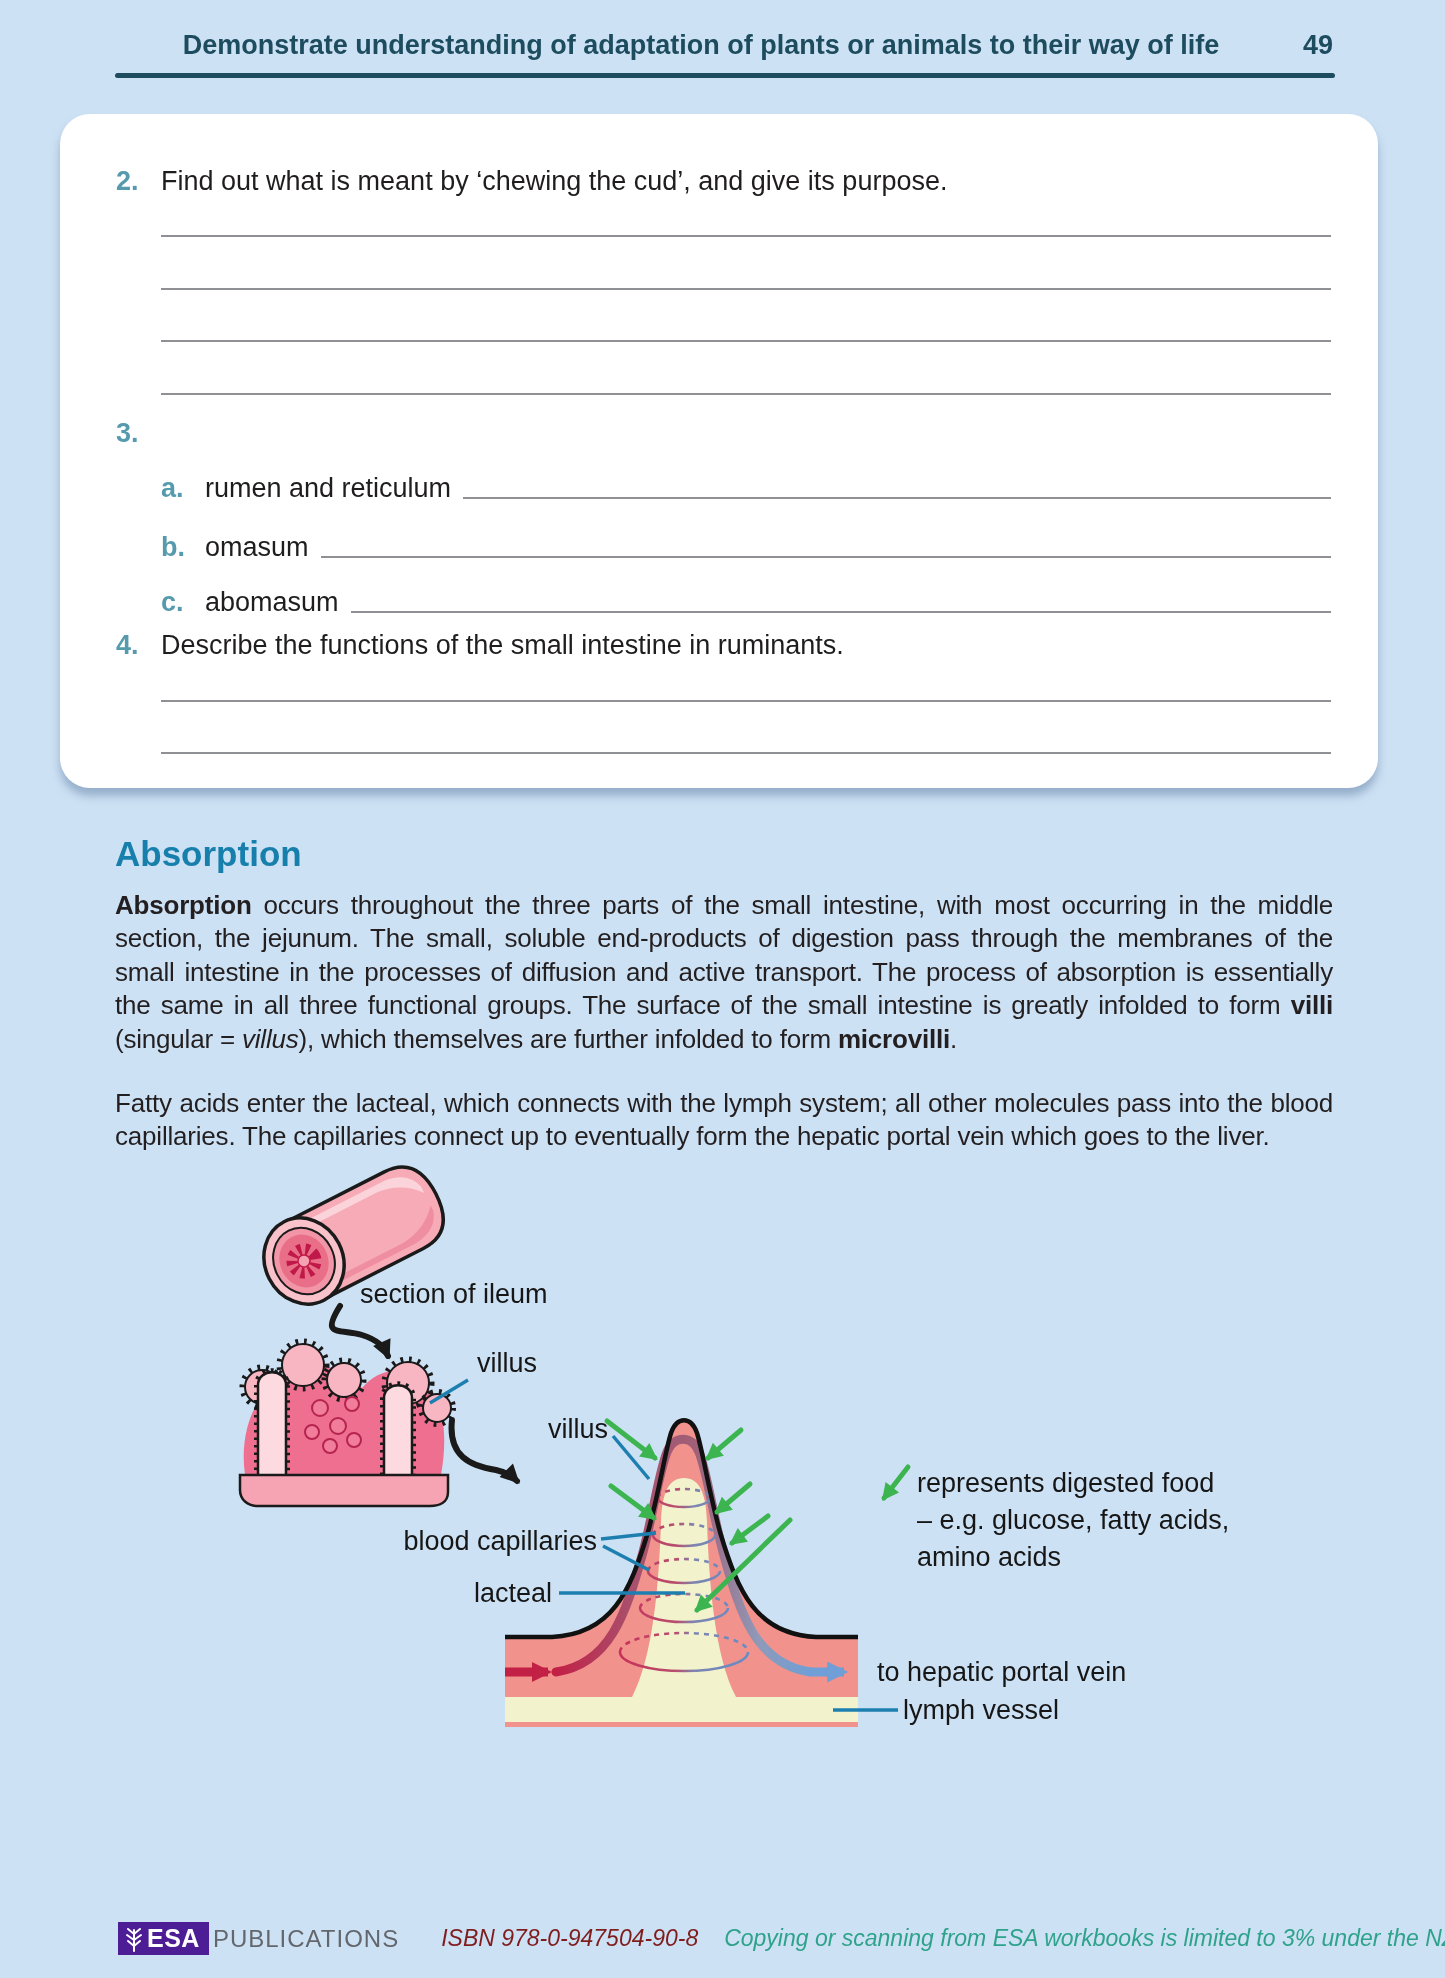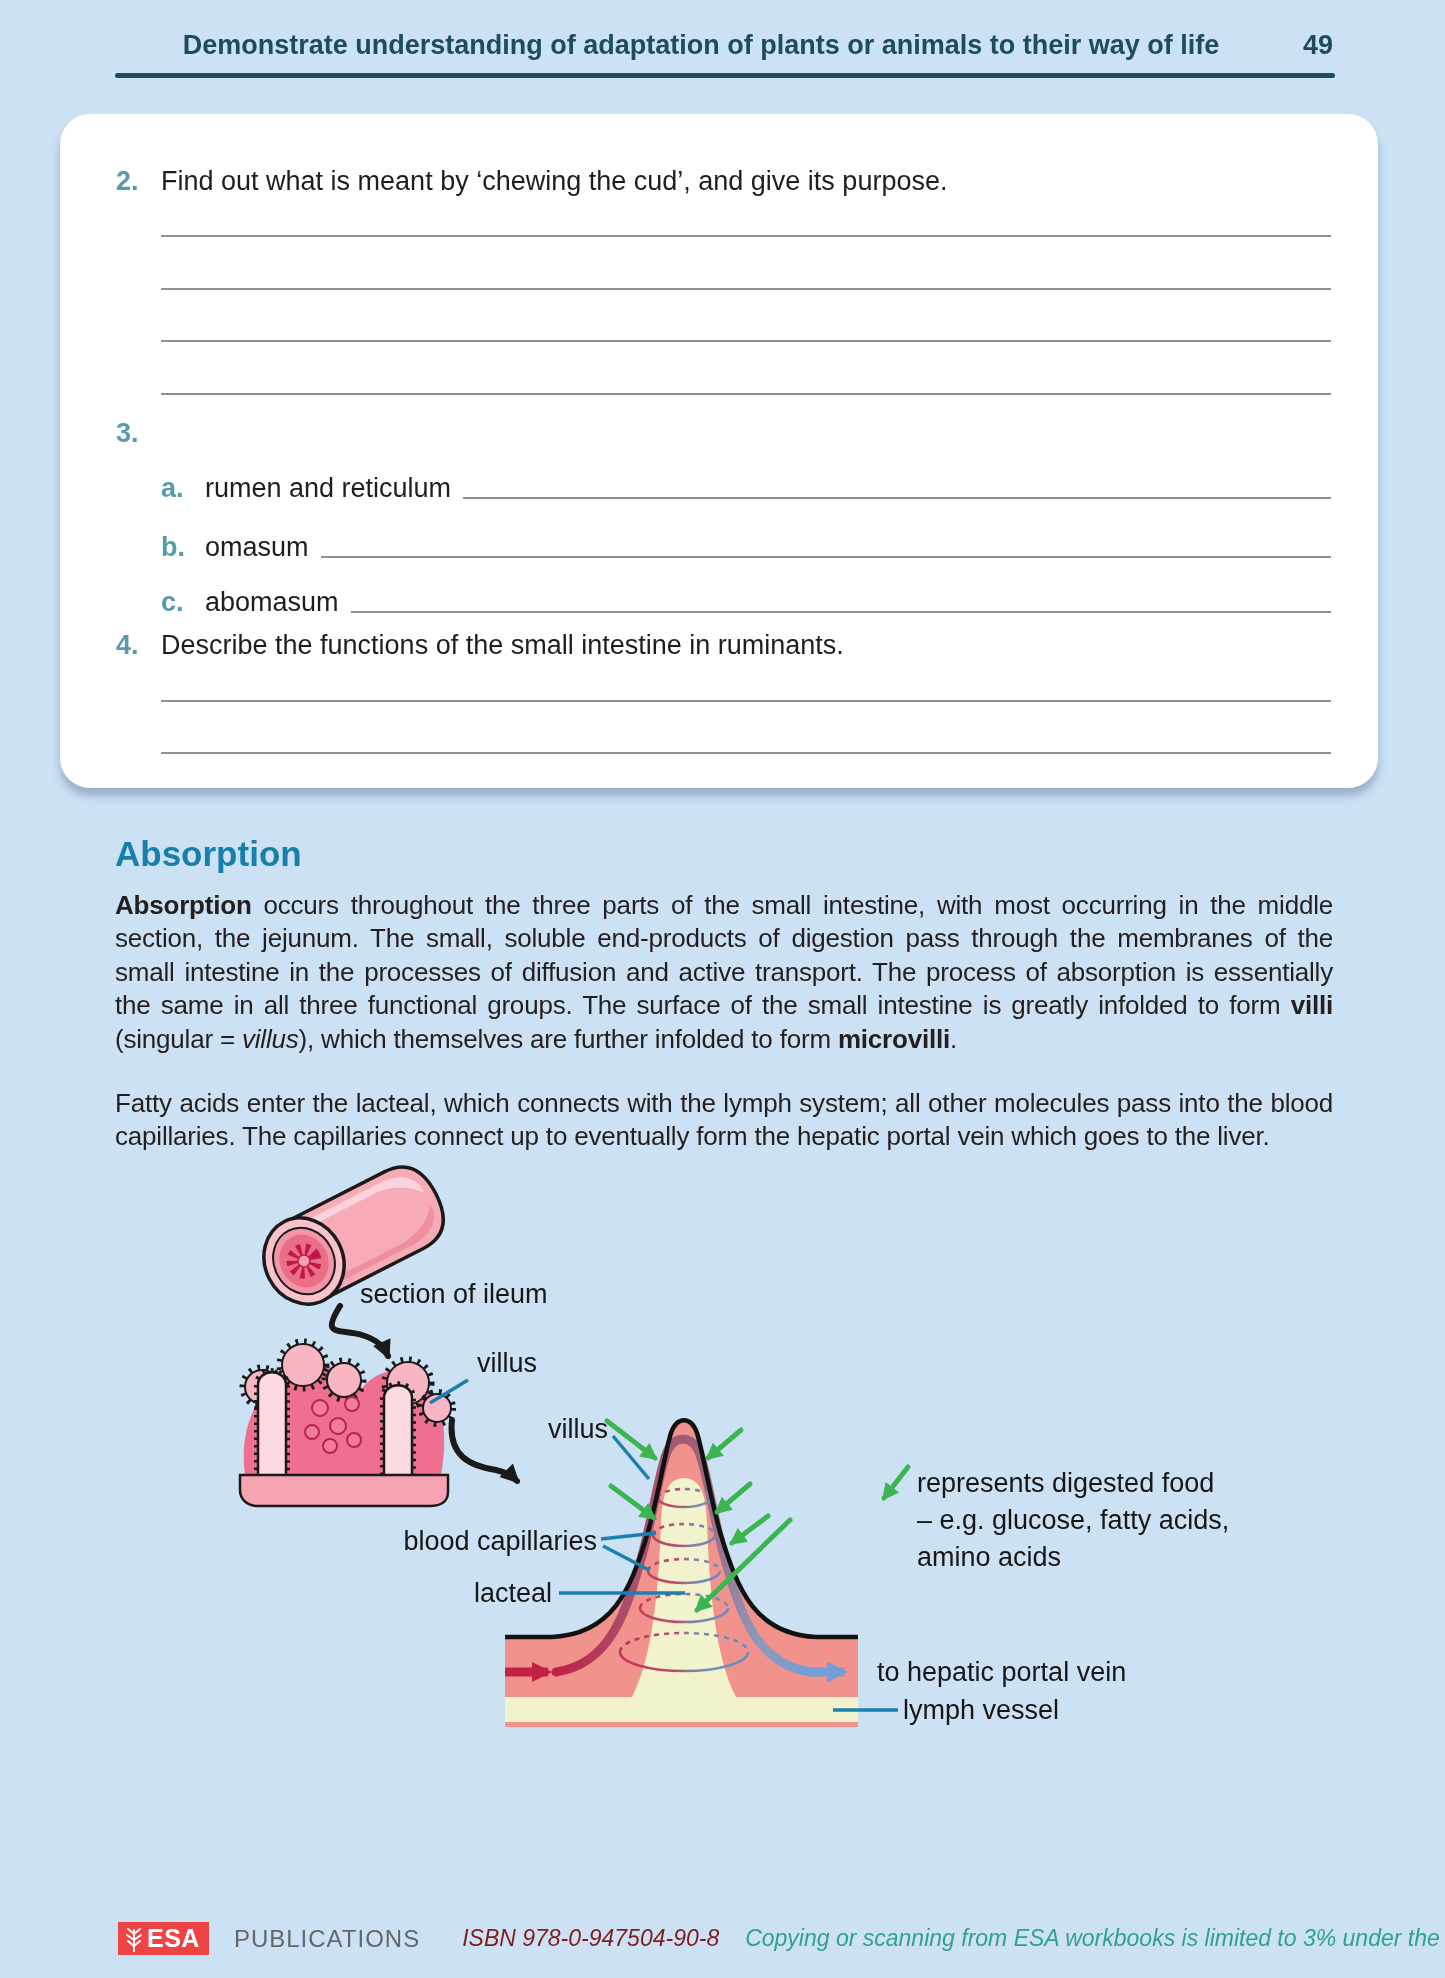--- a/index.html
+++ b/index.html
@@ -33,23 +33,23 @@
   .abs-heading{position:absolute;left:115px;top:834px;font-size:35px;font-weight:bold;color:#177fab;}
   .para{position:absolute;left:115px;width:1218px;font-size:26px;line-height:33.4px;
     text-align:justify;letter-spacing:-0.2px;color:#231f20;}
   .p1{top:889px;}
   .p2{top:1087px;}
   
   .diagram{position:absolute;left:0;top:1140px;}
   .dlabel{font-size:27px;fill:#161616;font-family:"Liberation Sans", sans-serif;}
   
   .footer{position:absolute;left:118px;top:1922px;display:flex;align-items:center;}
-  .logo-box{background:#ef4444;height:33px;display:flex;align-items:center;padding:0 9px 0 6px;}
+  .logo-box{background:#4c1d95;height:33px;display:flex;align-items:center;padding:0 9px 0 6px;}
   .logo-text{color:#ffffff;font-weight:bold;font-size:25px;letter-spacing:.5px;margin-left:3px;}
-  .publisher{color:#63676d;font-size:24px;letter-spacing:1px;margin-left:25px;}
+  .publisher{color:#63676d;font-size:24px;letter-spacing:1px;margin-left:4px;}
   .isbn{color:#7f1d1d;font-style:italic;font-size:23px;margin-left:42px;white-space:nowrap;}
   .copyright{color:#2fa28c;font-style:italic;font-size:23px;margin-left:26px;white-space:nowrap;}
 </style>
 </head>
 <body>
 
 <div class="header-title">Demonstrate understanding of adaptation of plants or animals to their way of life</div>
 <div class="page-number">49</div>
 <div class="header-rule"></div>
 

